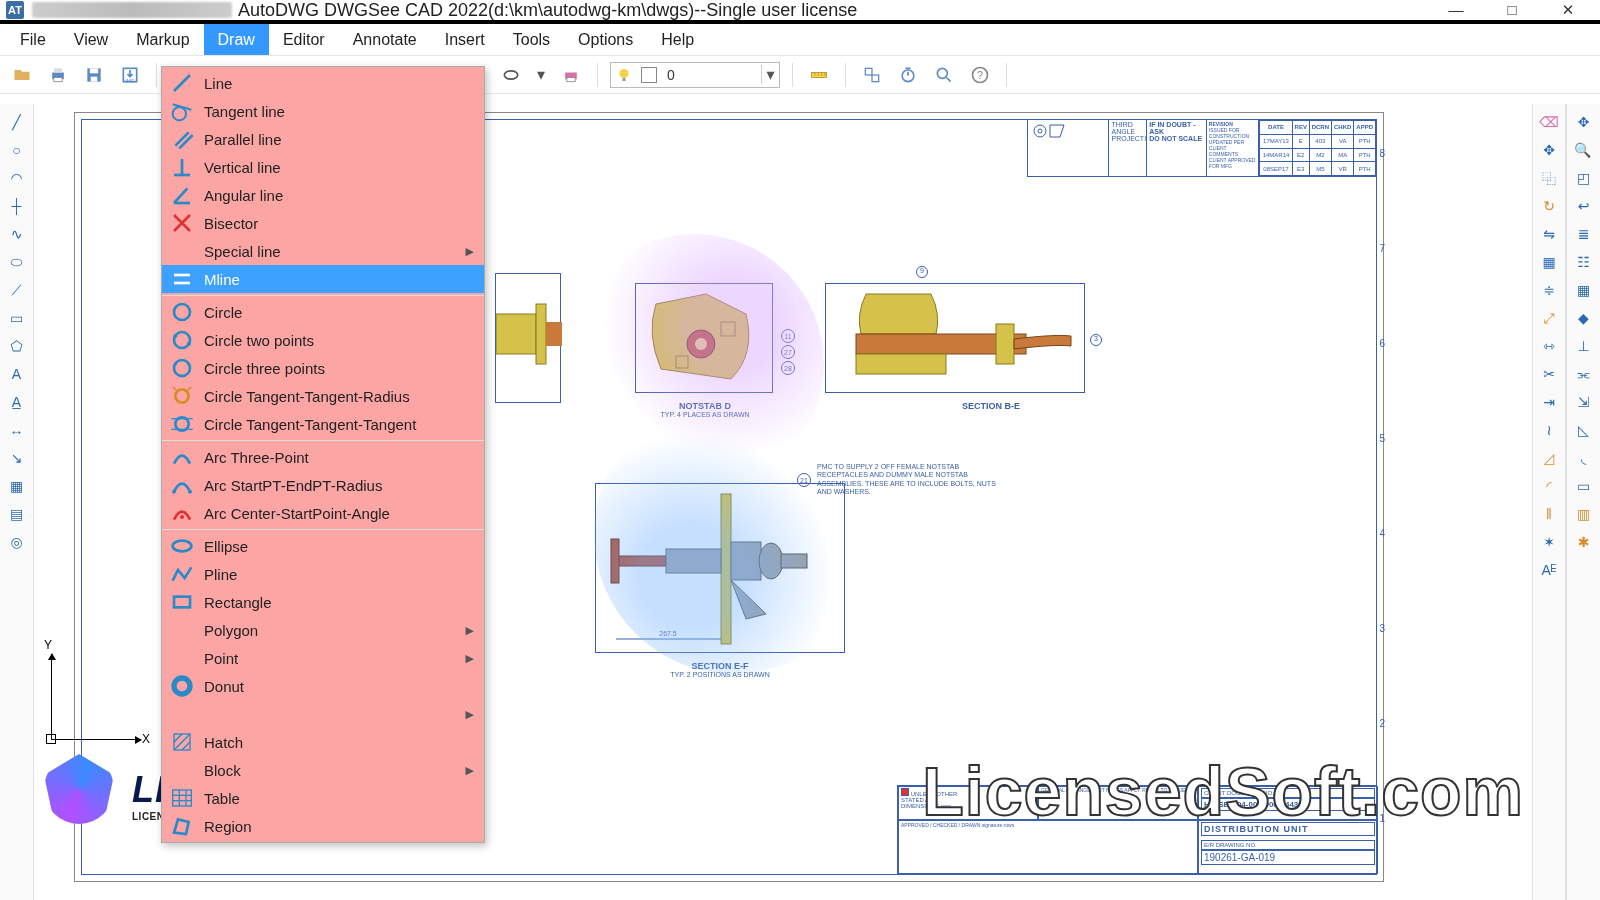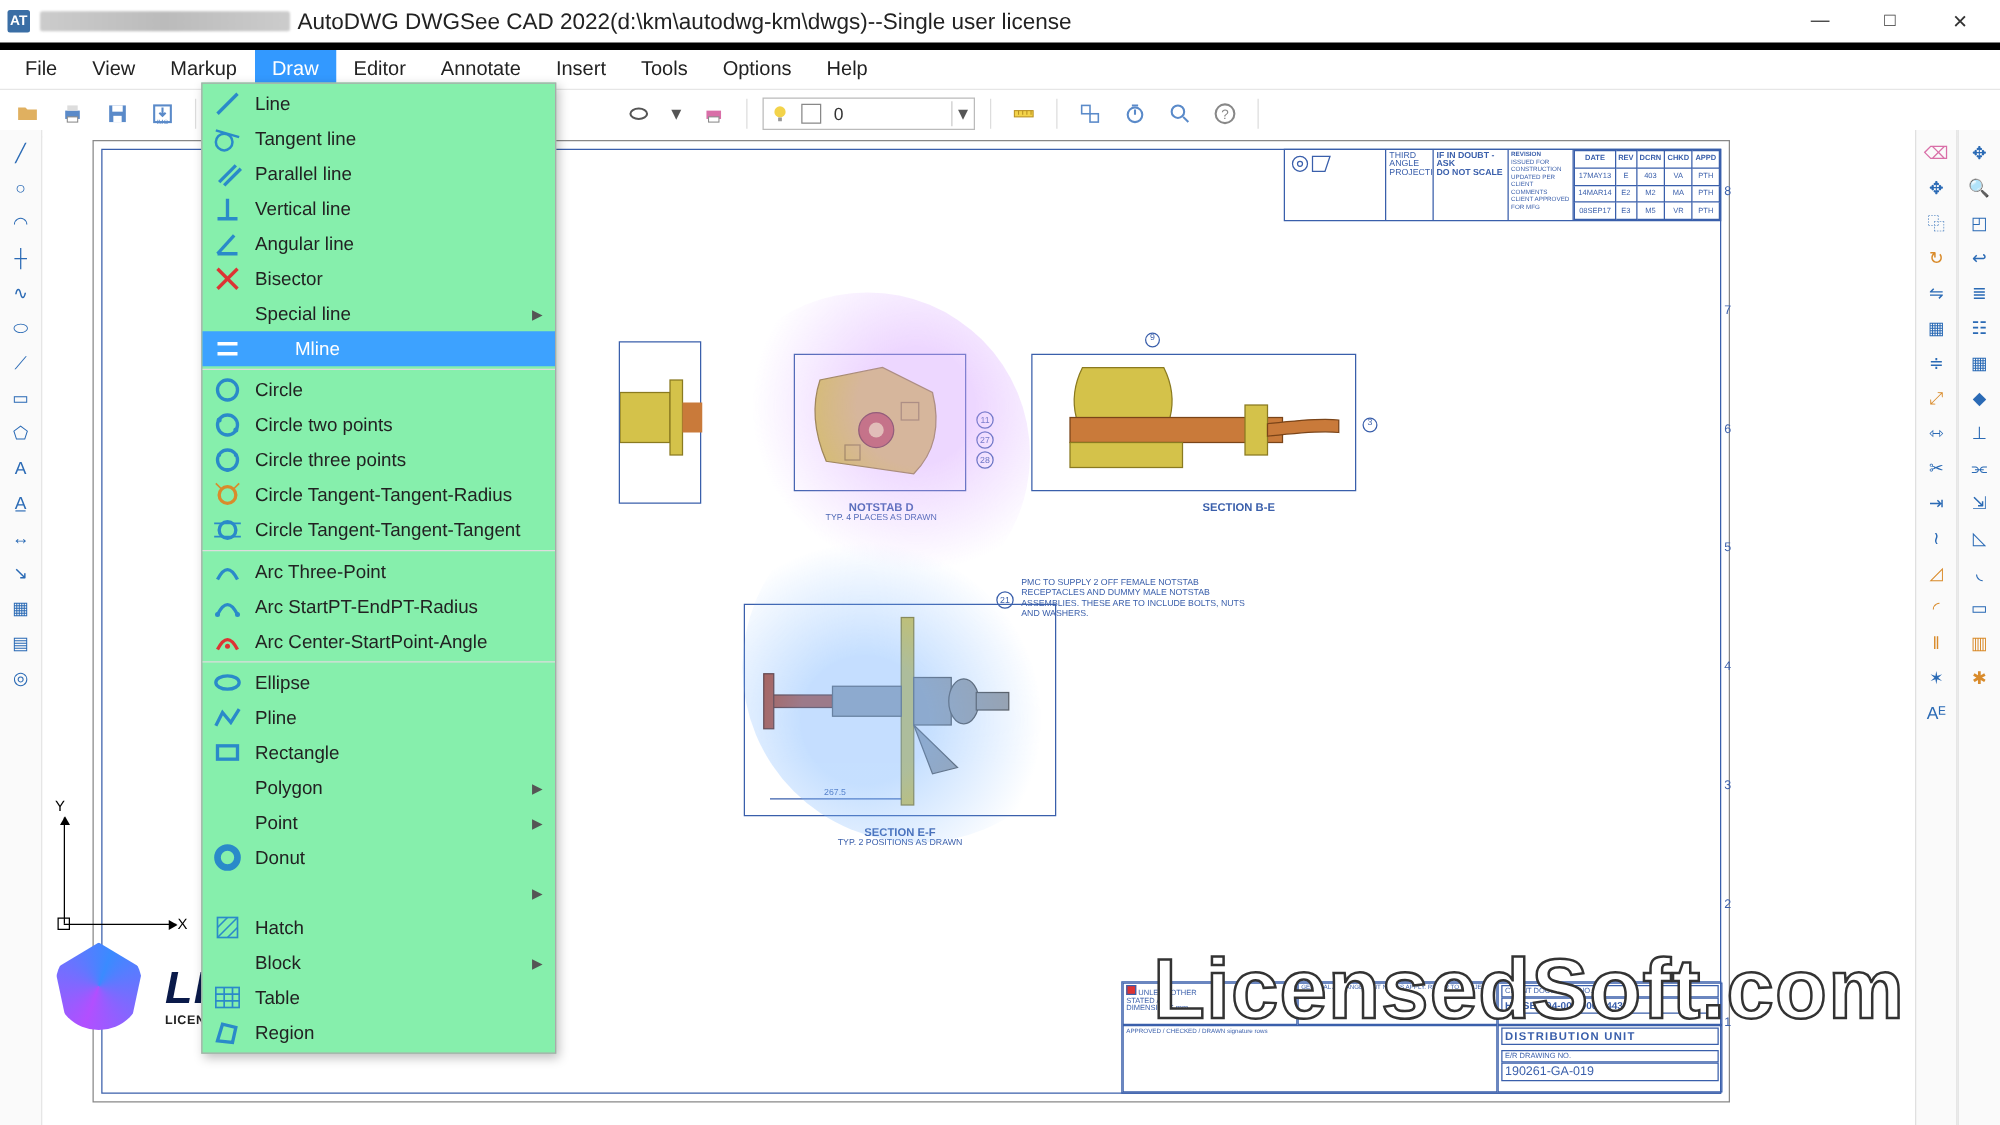--- a/index.html
+++ b/index.html
@@ -1,19 +1,19 @@
 <!DOCTYPE html>
 <html><head>
 <meta charset="utf-8">
 <style>
 * { box-sizing: border-box; margin: 0; padding: 0; font-family: 'Segoe UI', Tahoma, sans-serif; }
 html, body { width: 1600px; height: 900px; overflow: hidden; background: #fff; }
 
 
-.titlebar { height: 40px; background: #fff; display: flex; align-items: center; padding: 0 6px; border-bottom: 6px solid #000000; }
+.titlebar { height: 24px; background: #fff; display: flex; align-items: center; padding: 0 6px; border-bottom: 4px solid #000000; }
 .titlebar .appicon { width: 18px; height: 18px; background: #3a6ea5; color: #fff; font-size: 11px; display: flex; align-items: center; justify-content: center; border-radius: 2px; margin-right: 8px; font-weight: bold; }
 .titlebar .blurred { width: 200px; height: 16px; background: linear-gradient(90deg,#ccc,#bbb,#ccc); filter: blur(1px); border-radius: 2px; margin-right: 6px; }
 .titlebar .titletext { font-size: 18px; color: #222; }
 .titlebar .winbtns { margin-left: auto; display: flex; gap: 28px; padding-right: 12px; }
 .titlebar .winbtns span { width: 28px; text-align: center; font-size: 15px; color: #333; cursor: default; }
 
 
 .menubar { height: 32px; display: flex; align-items: stretch; padding: 0 6px; border-bottom: 1px solid #e6e6e6; }
 .menubar .mitem { padding: 0 14px; font-size: 16px; color: #222; display: flex; align-items: center; }
 .menubar .mitem.active { background: #3399ff; color: #fff; }
@@ -34,23 +34,23 @@
 .leftbar, .rightbar1, .rightbar2 { width: 34px; background: #fafafa; border-right: 1px solid #e0e0e0; display: flex; flex-direction: column; align-items: center; padding-top: 6px; gap: 4px; }
 .rightbar1 { border-left: 1px solid #e0e0e0; border-right: 1px solid #e0e0e0; }
 .rightbar2 { border-left: 1px solid #e0e0e0; border-right: none; }
 .vicon { width: 26px; height: 24px; display: flex; align-items: center; justify-content: center; font-size: 14px; color: #2a6ab5; }
 .vicon.orange { color: #d98b2b; }
 .vicon.pink { color: #d96fa8; }
 
 .canvas { flex: 1; position: relative; background: #fff; overflow: hidden; }
 
 
-.drawmenu { position: absolute; left: 161px; top: 66px; width: 284px; background: #86efac; border: 1px solid #aaa; box-shadow: 2px 3px 8px rgba(0,0,0,0.25); z-index: 50; padding: 2px 0; }
+.drawmenu { position: absolute; left: 161px; top: 66px; width: 324px; background: #fca5a5; border: 1px solid #aaa; box-shadow: 2px 3px 8px rgba(0,0,0,0.25); z-index: 50; padding: 2px 0; }
 .drawmenu .row { height: 28px; display: flex; align-items: center; padding: 0 10px 0 8px; font-size: 15px; color: #222; position: relative; }
-.drawmenu .row.highlight { background: #3da2ff; color: #fff; gap: 32px; }
+.drawmenu .row.highlight { background: #3da2ff; color: #fff; }
 .drawmenu .row .ricon { width: 24px; height: 20px; display: flex; align-items: center; justify-content: center; margin-right: 10px; color: #2a8ac9; }
 .drawmenu .row.highlight .ricon { color: #fff; }
 .drawmenu .row .arrow { position: absolute; right: 10px; color: #555; font-size: 11px; }
 .drawmenu hr { border: none; border-top: 1px solid #ddd; margin: 2px 0; }
 
 
 .sheet { position: absolute; left: 40px; top: 8px; width: 1310px; height: 770px; border: 1px solid #888; background: #fff; }
 .sheet .innerframe { position: absolute; inset: 6px; border: 1px solid #3a5fab; }
 .tick { position: absolute; font-size: 10px; color: #3a5fab; }
 

